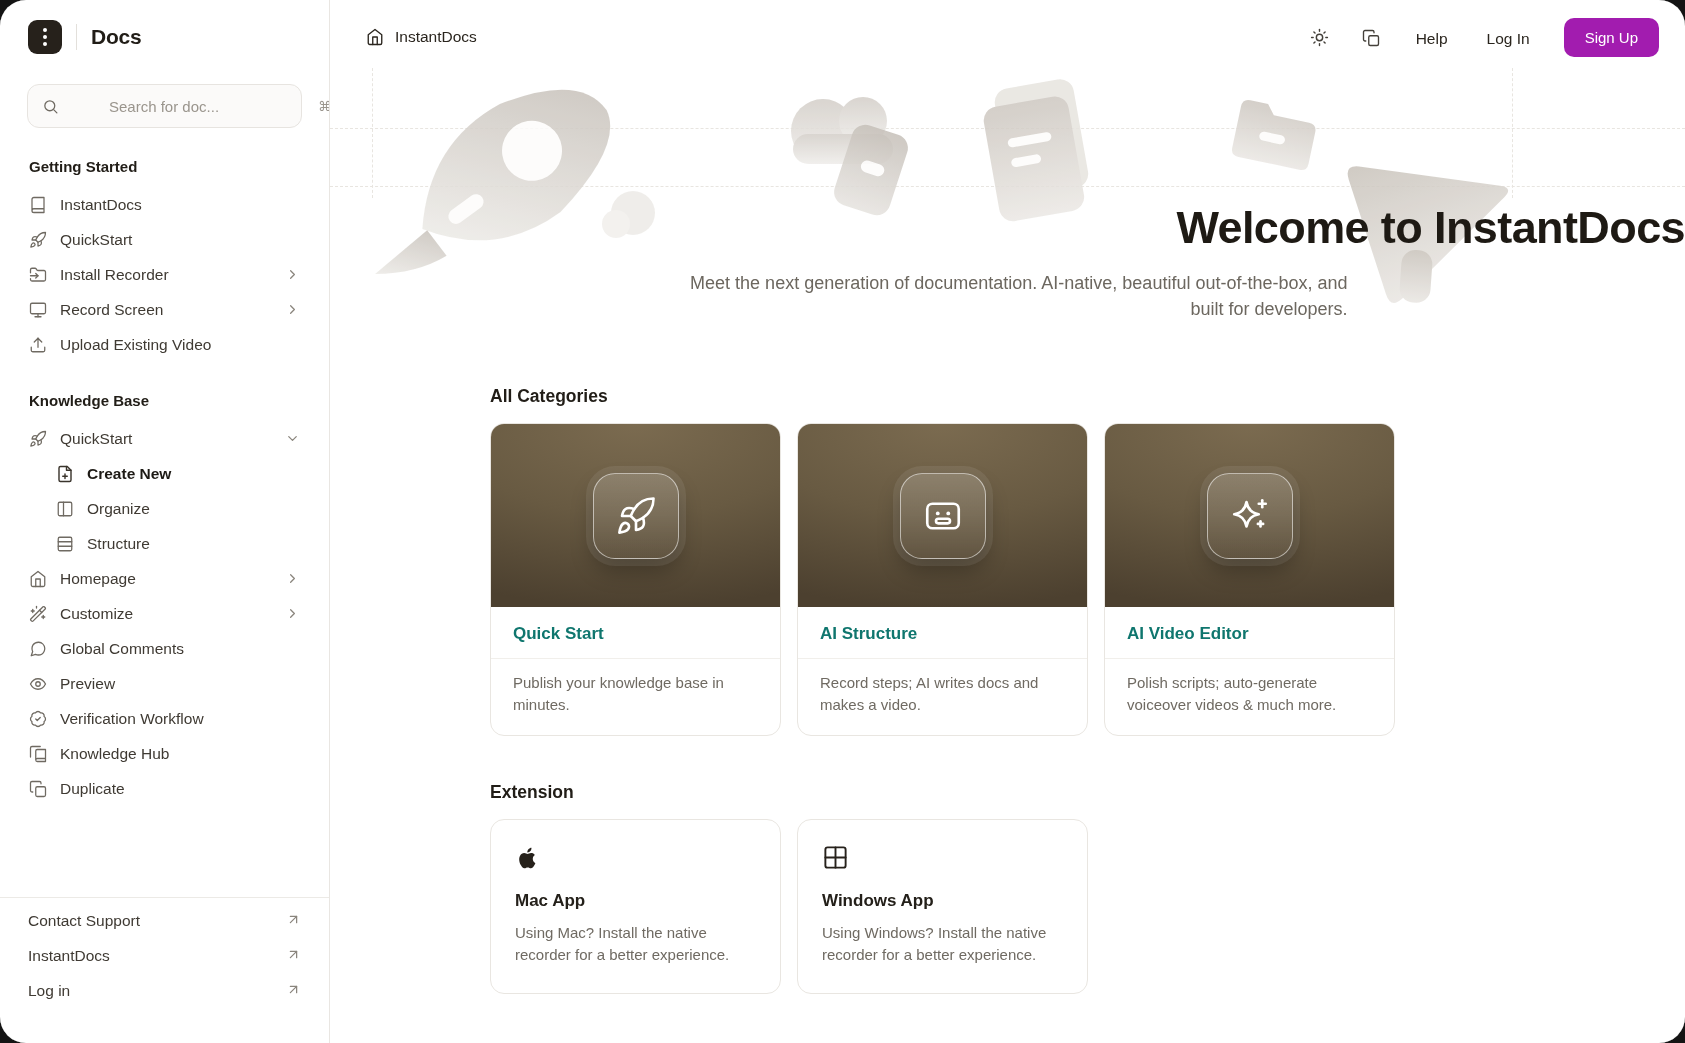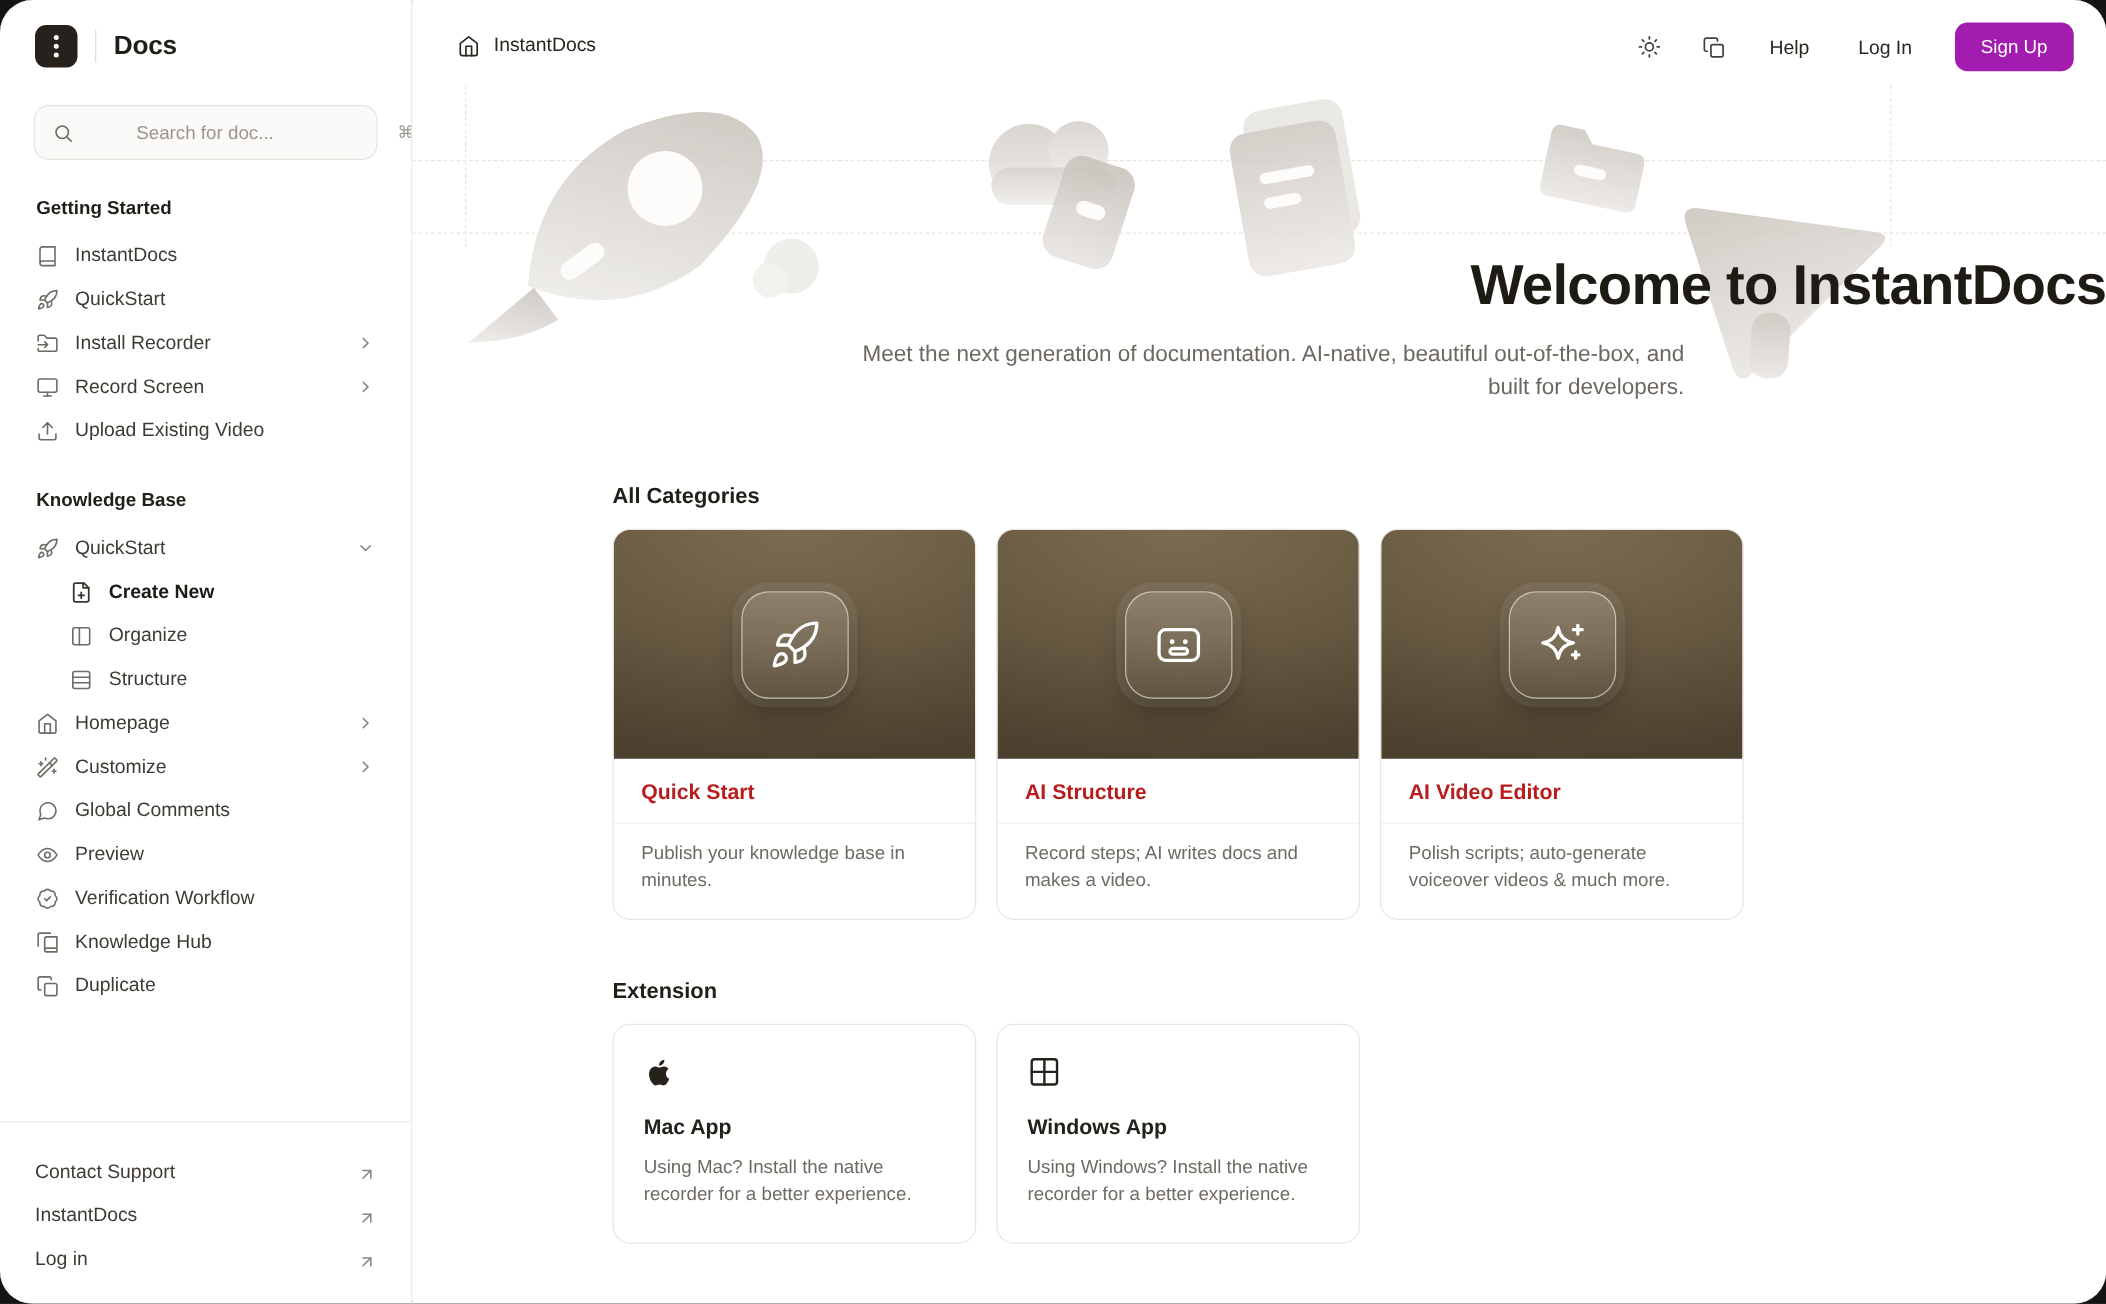--- a/index.html
+++ b/index.html
@@ -24,21 +24,21 @@
   .nav-section-title { font-size:15px; font-weight:700; color:#211d17; margin:30px 2px 12px; }
   .nav-item { display:flex; align-items:center; gap:13px; height:35px; padding:0 2px; color:#3f3a33; font-size:15.5px; cursor:pointer; border-radius:8px; }
   .nav-item .ni-icon { width:18px; height:18px; color:#6f6a62; display:flex; align-items:center; justify-content:center; flex:none; }
   .ni-label { white-space:nowrap; }
   .ni-chevron { margin-left:auto; color:#8a857d; display:flex; }
   .nav-sub { padding-left:29px; }
   .nav-item.active { font-weight:700; color:#1d1a15; }
   .nav-item.active .ni-icon { color:#3a342c; }
 
   .sidebar-footer { flex:none; border-top:1px solid #eceae6; padding:14px 28px 26px; }
-  .foot-link { display:flex; align-items:flex-end; height:35px; color:#3f3a33; font-size:15.5px; cursor:pointer; }
+  .foot-link { display:flex; align-items:flex-start; height:35px; color:#3f3a33; font-size:15.5px; cursor:pointer; }
   .foot-link .arr { margin-left:auto; color:#8a857d; display:flex; }
 
   
   .main { flex:1; position:relative; overflow:hidden; background:#fff; }
   .main-header { position:relative; z-index:6; height:74px; display:flex; align-items:center; justify-content:space-between; padding:0 26px 0 36px; }
   .breadcrumb { display:flex; align-items:center; gap:11px; font-size:15.5px; font-weight:500; color:#2a251e; }
   .breadcrumb svg { color:#2a251e; }
   .header-actions { display:flex; align-items:flex-end; gap:13px; }
   .icon-btn { width:38px; height:38px; border-radius:10px; display:flex; align-items:center; justify-content:center; color:#44403a; cursor:pointer; }
   .text-btn { padding:9px 13px; font-size:15.5px; font-weight:500; color:#2a251e; cursor:pointer; border-radius:10px; }
@@ -61,21 +61,21 @@
   .cards { display:grid; grid-template-columns:repeat(3,1fr); gap:16px; margin-top:16px; }
 
   .cat-card { border:1px solid #e9e6e1; border-radius:14px; overflow:hidden; background:#fff; cursor:pointer; }
   .card-media { height:183px; display:flex; align-items:center; justify-content:center;
       background: radial-gradient(130% 100% at 50% 0%, #7b6b50 0%, #685a42 50%, #4c402f 100%); }
   .tile { width:86px; height:86px; border-radius:22px; color:#fff;
       background: linear-gradient(180deg, rgba(255,255,255,.20), rgba(255,255,255,.04));
       border:1.5px solid rgba(255,255,255,.55);
       box-shadow: 0 0 0 7px rgba(255,255,255,.08), 0 12px 22px rgba(0,0,0,.28);
       display:flex; align-items:center; justify-content:center; }
-  .card-title { padding:17px 22px 14px; font-size:17px; font-weight:600; color:#b91c1c; border-bottom:1px solid #f1efeb; }
+  .card-title { padding:17px 22px 14px; font-size:17px; font-weight:600; color:#0f766e; border-bottom:1px solid #f1efeb; }
   .card-desc { padding:13px 22px 19px; font-size:15px; line-height:1.45; color:#6f6a62; }
 
   .dl-section { margin-top:46px; padding-bottom:30px; }
   .dl-card { border:1px solid #e9e6e1; border-radius:14px; background:#fff; padding:24px 24px 26px; min-height:160px; cursor:pointer; }
   .dl-icon { color:#26211b; display:inline-flex; }
   .dl-title { margin-top:16px; font-size:17px; font-weight:600; color:#24201a; }
   .dl-desc { margin-top:11px; font-size:15px; line-height:1.5; color:#6f6a62; }
 </style>
 </head>
 <body>

